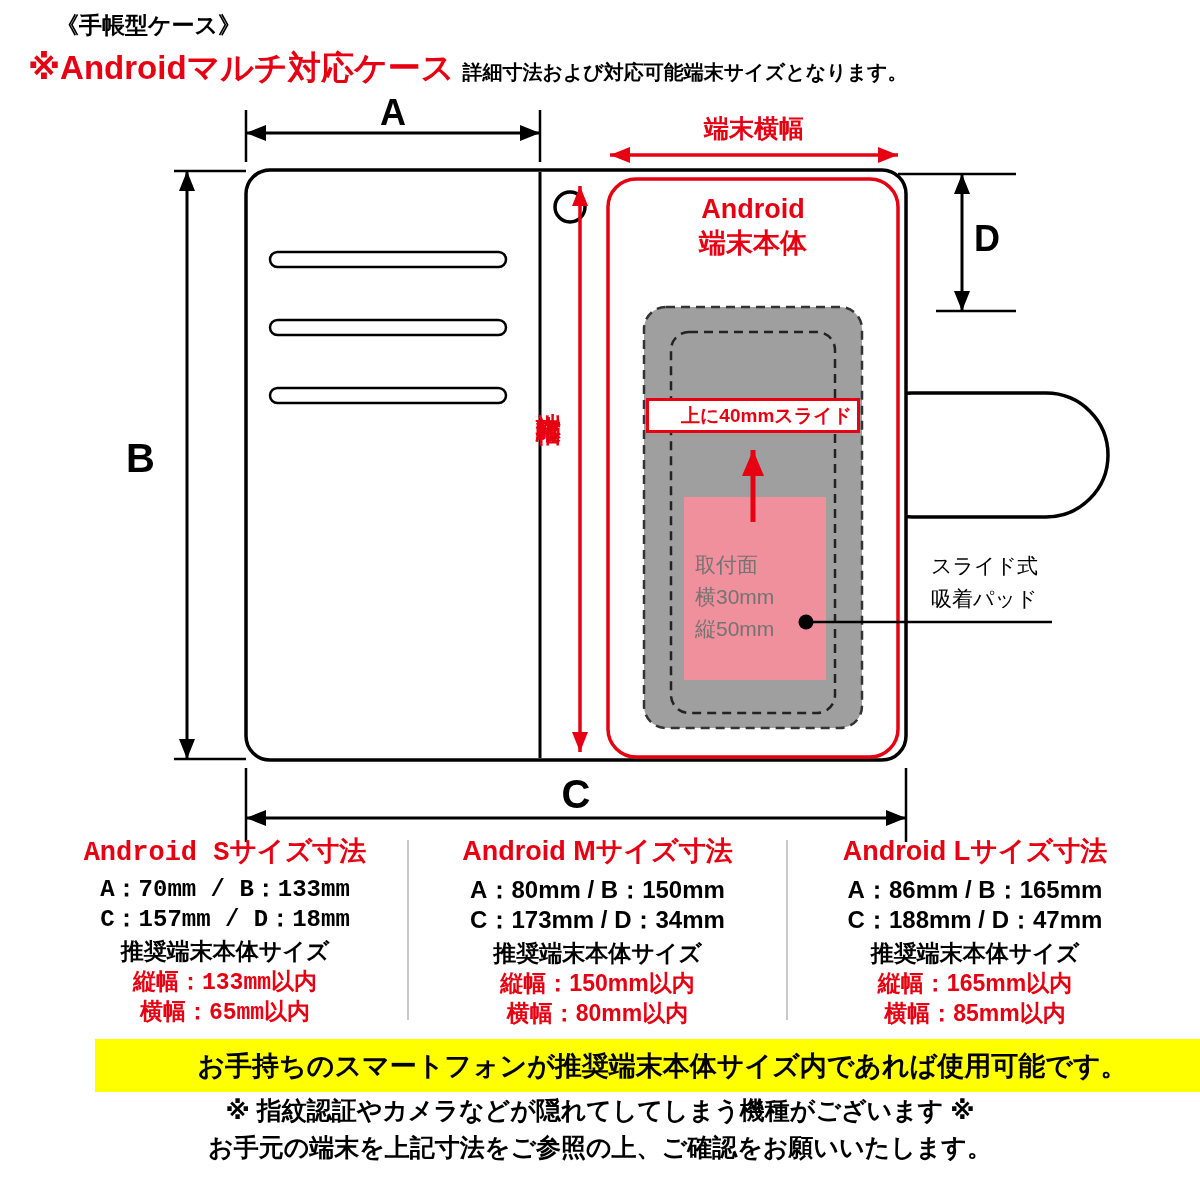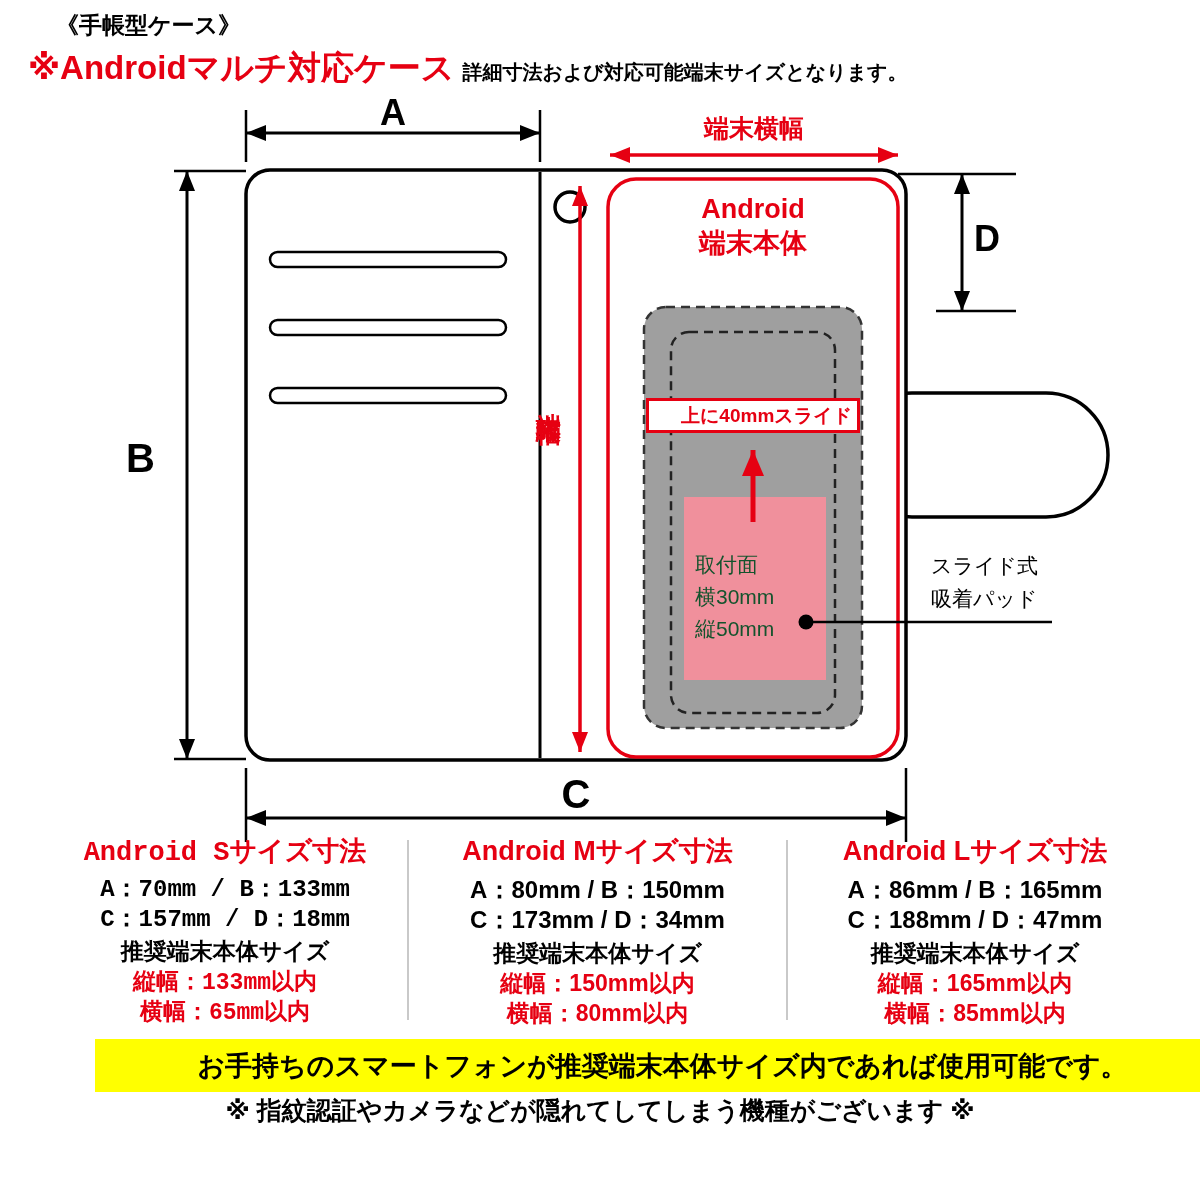--- a/index.html
+++ b/index.html
@@ -12,21 +12,21 @@
   .bold { font-weight:bold; }
   .red { color:var(--red); }
   .center { text-align:center; }
   .title-row { position:absolute; left:28px; top:46px; z-index:2; display:flex; align-items:baseline; gap:8px; }
   .main-title { font-size:33px; font-weight:bold; color:var(--red); }
   .sub-title { font-size:20px; font-weight:bold; color:#000; }
   .vtext { writing-mode:vertical-rl; letter-spacing:3px; }
   .slide-note { position:absolute; z-index:3; left:646px; top:398px; width:214px; height:35px;
     background:#fff; border:3px solid var(--red); color:var(--red); font-weight:bold;
     font-size:19px; text-align:center; line-height:29px;padding-left:27px; }
-  .pad-text { position:absolute; z-index:2; left:695px; top:549px; font-size:21px; line-height:32px; color:#14532d; }
+  .pad-text { position:absolute; z-index:2; left:695px; top:549px; font-size:21px; line-height:32px; color:#737373; }
   .pointer-label { position:absolute; z-index:2; left:931px; top:549px; font-size:21px; line-height:33px; color:#000; }
   .size-col { position:absolute; z-index:2; top:833px; text-align:center; }
   .size-title { font-size:27px; font-weight:bold; color:var(--red); margin-bottom:6px; }
   .size-line { font-size:24px; font-weight:bold; color:#000; line-height:30px; }
   .size-rec { font-size:23px; font-weight:bold; color:#000; line-height:30px; margin-top:3px; }
   .size-limit { font-size:23px; font-weight:bold; color:var(--red); line-height:30px; }
   .col-divider { position:absolute; z-index:2; top:840px; height:180px; width:2px; background:#c9c9c9; }
   .banner { position:absolute; z-index:2; left:95px; top:1039px; width:1135px; height:53px;
     background:var(--yellow); display:flex; align-items:center; justify-content:center;
     font-size:27px; font-weight:bold; color:#000; }
@@ -155,14 +155,15 @@
     <div class="size-rec">推奨端末本体サイズ</div>
     <div class="size-limit">縦幅：165mm以内</div>
     <div class="size-limit">横幅：85mm以内</div>
   </div>
   <div class="col-divider" style="left:407px;"></div>
   <div class="col-divider" style="left:786px;"></div>
 
   <div class="banner">お手持ちのスマートフォンが推奨端末本体サイズ内であれば使用可能です。</div>
 
   <div class="footer-line" style="top:1094px;">※ 指紋認証やカメラなどが隠れてしてしまう機種がございます ※</div>
+  <div class="footer-line" style="top:1131px;">お手元の端末を上記寸法をご参照の上、ご確認をお願いいたします。</div>
 
 </div>
 
 </body></html>

